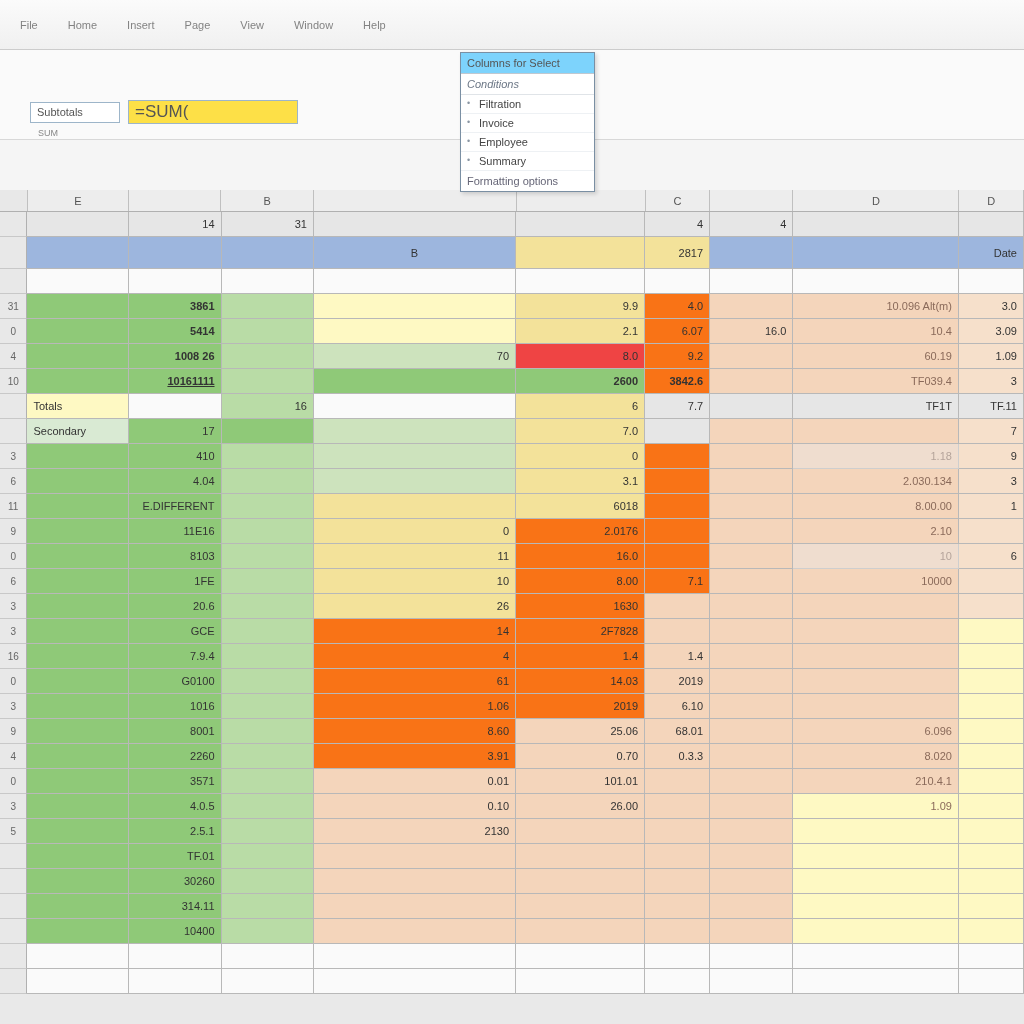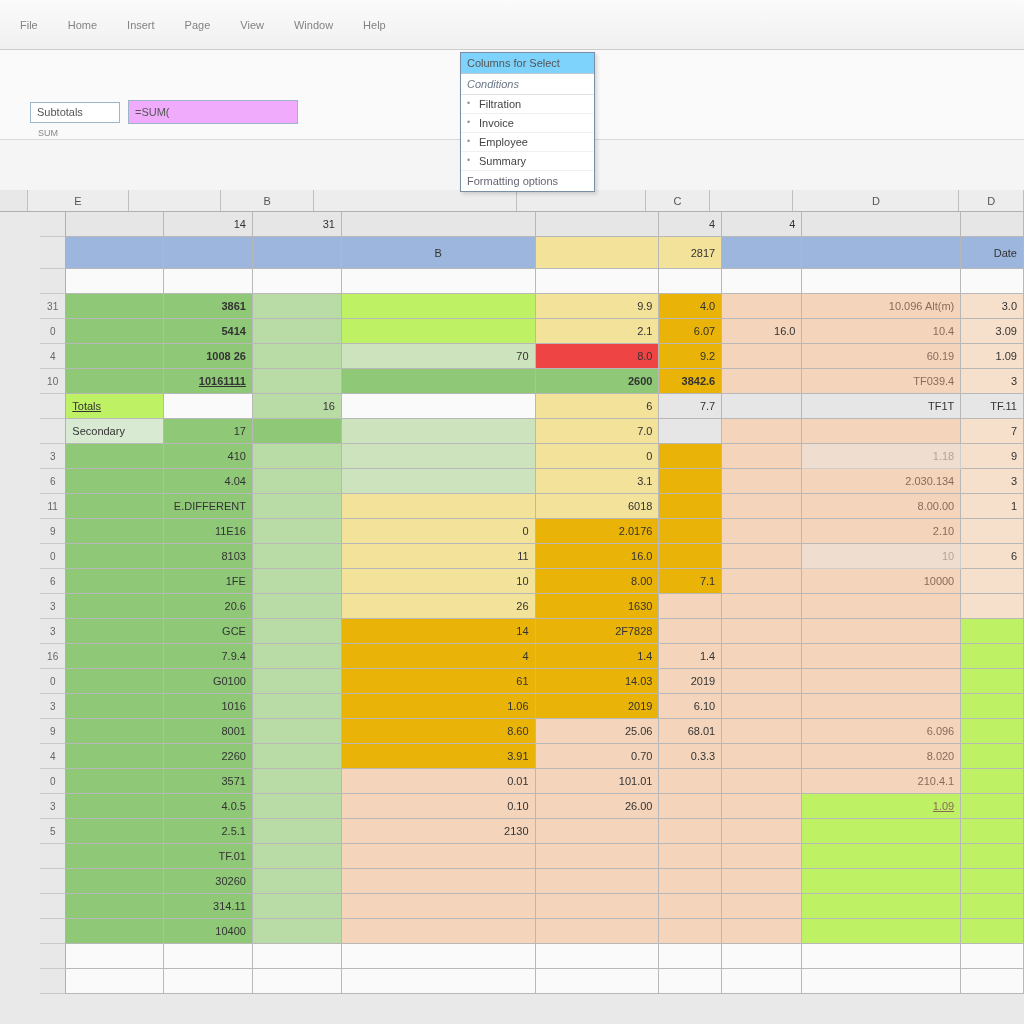--- a/index.html
+++ b/index.html
@@ -41,23 +41,23 @@
     background: #fff;
     border: 1px solid #9db5c9;
     font-size: 11px;
     color: #555;
     padding: 0 6px;
     display: flex; align-items: center;
     filter: blur(0.4px);
   }
   .formula-bar {
     width: 170px; height: 24px;
-    background: #f0abfc;
+    background: #fde047;
     border: 1px solid #9db5c9;
-    font-size: 11px;
+    font-size: 17px;
     padding: 0 6px;
     display: flex; align-items: center;
     color: #555;
     filter: blur(0.4px);
   }
   .below-name {
     position: absolute;
     left: 38px; top: 128px;
     font-size: 9px; color: #888;
     filter: blur(0.6px);
@@ -141,21 +141,21 @@
   .w-C   { width: 100px; }  
   .w-D   { width: 220px; }  
   .w-E   { width: 140px; }
   .w-F   { width: 70px;  }
   .w-G   { width: 90px;  }
   .w-H   { width: 180px; }
   .w-I   { width: 70px;  }
 
   
   .grid { display: flex; flex-direction: column; }
-  .row { display: flex; height: 25px; padding-left: 40px; }
+  .row { display: flex; height: 25px; }
   .row-h {
     width: 30px;
     background: #e8e8e8;
     border-right: 1px solid #b0b0b0;
     border-bottom: 1px solid #c8c8c8;
     font-size: 10px;
     color: #666;
     display: flex; align-items: center; justify-content: center;
   }
   .cell {
@@ -172,24 +172,24 @@
     filter: blur(0.3px);
   }
   .cell.left { justify-content: flex-start; }
 
   
   .bg-green  { background: #8fc978; }
   .bg-green2 { background: #ef4444; }
   .bg-green3 { background: #b9dca6; }
   .bg-blue-h { background: #9db6de; }
   .bg-yellow { background: #f3e29a; }
-  .bg-orange { background: #eab308; }
+  .bg-orange { background: #f97316; }
   .bg-peach  { background: #f4d5bb; }
   .bg-peach2 { background: #f6e0cb; }
-  .bg-blue-l { background: #bef264; text-decoration: underline; }
+  .bg-blue-l { background: #fef9c3; }
   .bg-gray   { background: #e6e6e6; }
   .bg-white  { background: #fafafa; }
   .bg-greenpale { background: #cde3bd; }
   .bg-ltgreen { background: #d9ead3; }
 
   .bold { font-weight: 700; }
   .dim  { color: #8a6a5a; }
   .faded { opacity: 0.55; }
 
   

